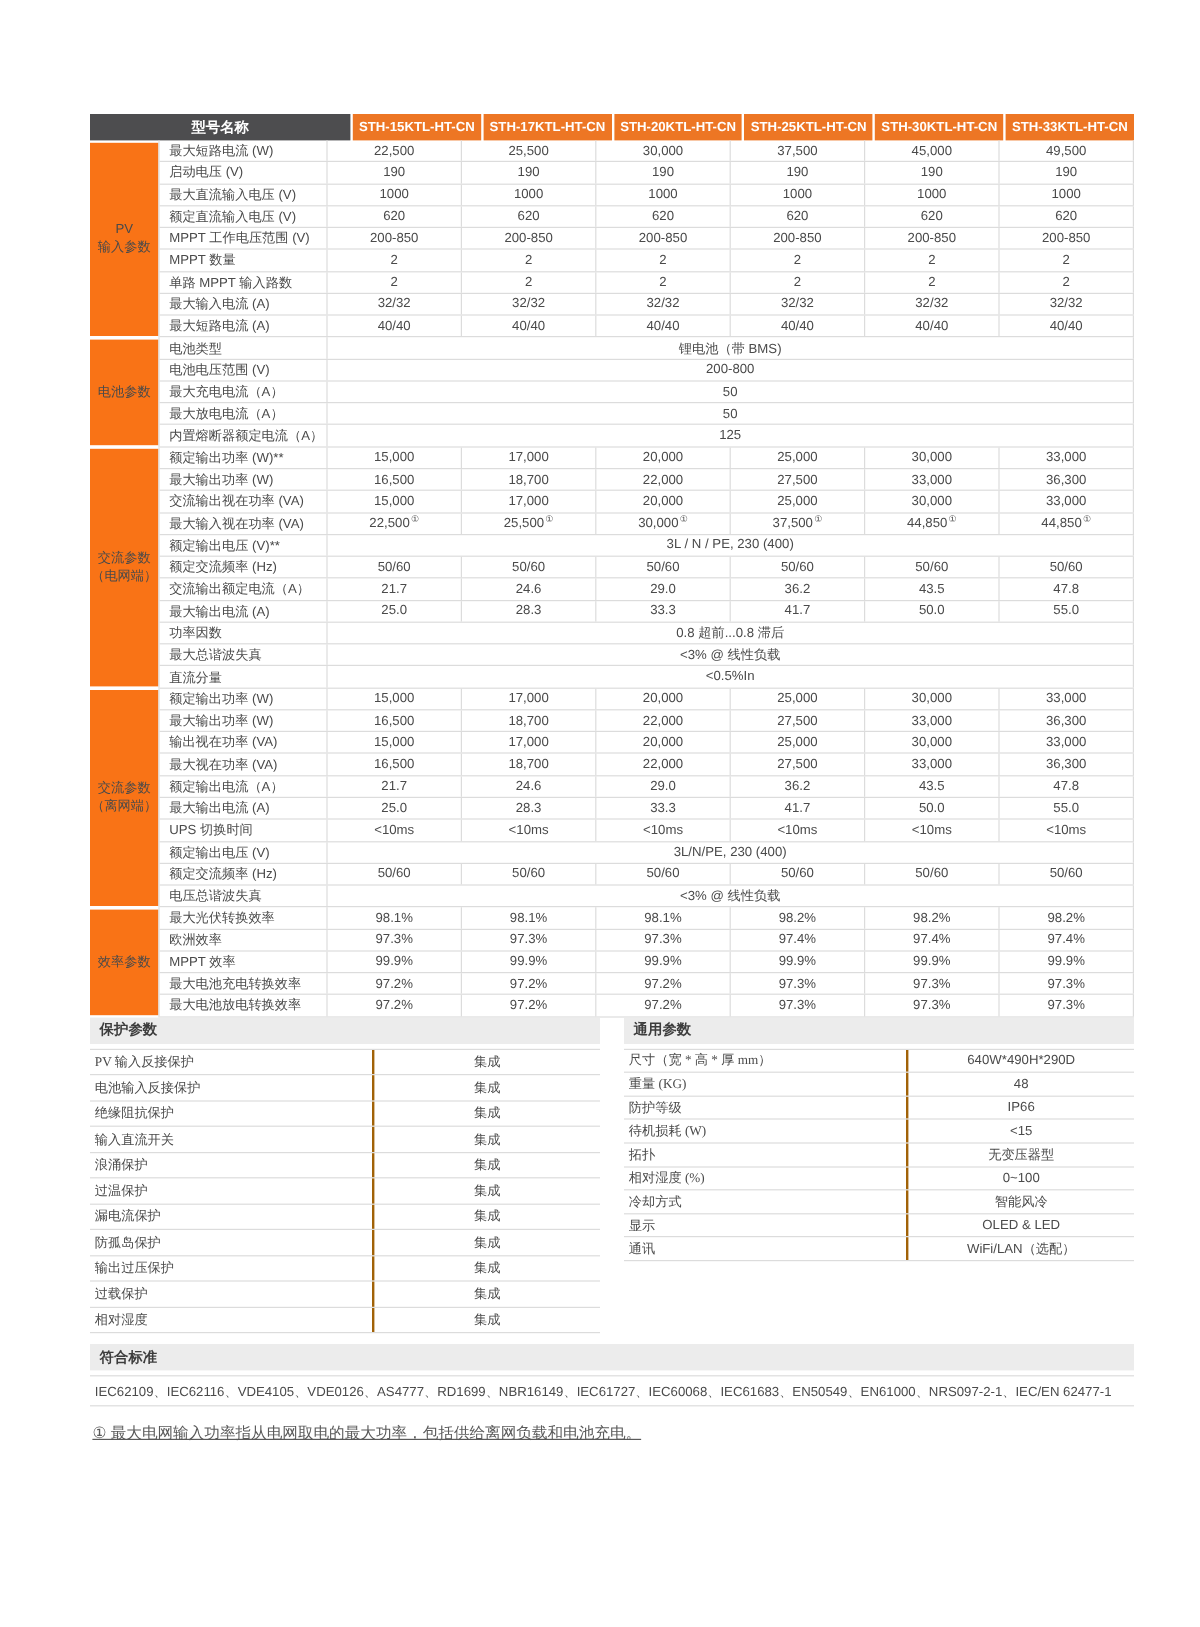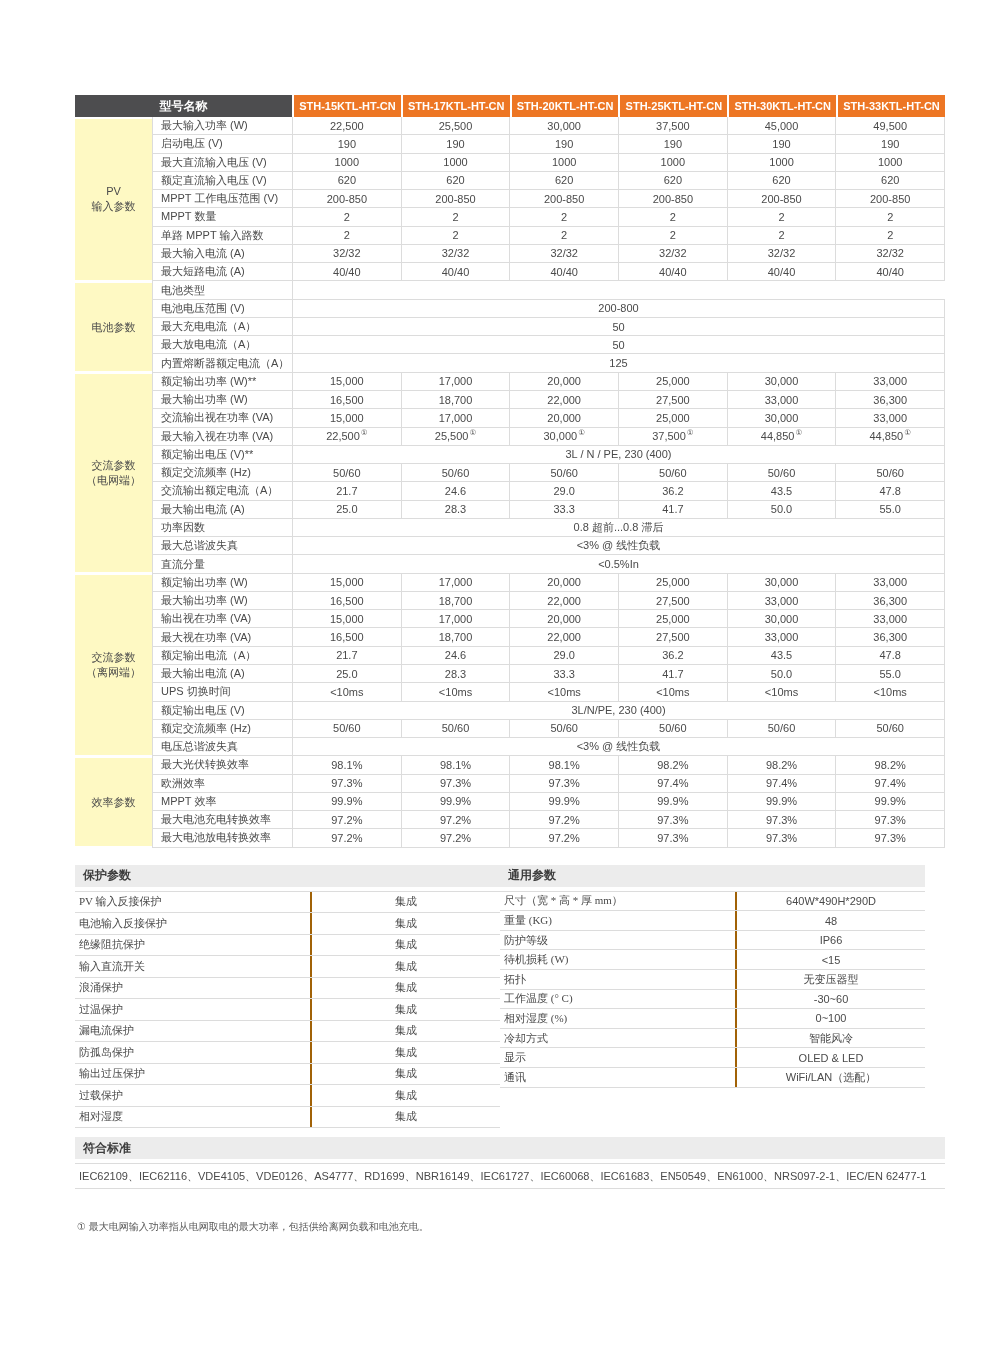--- a/index.html
+++ b/index.html
@@ -20,42 +20,42 @@
   }
   .mh-model{
     flex:1;margin-left:2px;background:var(--accent,#ED7624);color:#fff;
     font-weight:bold;font-size:11px;display:flex;align-items:center;justify-content:center;
     letter-spacing:0px;
     text-align:right;
   }
   .spec-body{font-size:11px;}
   .section{display:flex;}
   .sec-label{
-    width:77px;background:#fef9c3;margin:1.5px 0;
+    width:57px;background:#f97316;margin:1.5px 0;
     display:flex;align-items:center;justify-content:center;text-align:center;
     white-space:pre-line;line-height:1.35;color:#4a4a4a;
   }
   .sec-rows{flex:1;border-left:1px solid #DCDCDC;}
   .spec-row{display:flex;height:18.27px;border-bottom:1px solid #DCDCDC;align-items:stretch;box-sizing:border-box;}
   .spec-row .param{
     width:140px;padding-left:8px;box-sizing:border-box;border-right:1px solid #DCDCDC;
     display:flex;align-items:center;white-space:nowrap;overflow:hidden;
   }
   .spec-row .val{
     flex:1;border-right:1px solid #DCDCDC;
     display:flex;align-items:center;justify-content:center;white-space:nowrap;
   }
   .spec-row .span-val{
     flex:1;border-right:1px solid #DCDCDC;
     display:flex;align-items:center;justify-content:center;
   }
   .val sup{font-size:7.5px;line-height:0;margin-left:1px;position:relative;top:-3px;}
 
   
-  .two-col{display:flex;margin-top:17px;}
+  .two-col{display:flex;gap:20px;margin-top:0;}
   .ptable{width:425px;}
   .pbar{
     height:22px;background:#ECECEC;font-weight:bold;font-size:12px;color:#3d3d3d;
     display:flex;align-items:center;padding-left:8px;box-sizing:border-box;
   }
   .prows{border-top:1px solid #DCDCDC;margin-top:4px;}
   .prow{display:flex;border-bottom:1px solid #DCDCDC;align-items:stretch;font-size:11px;box-sizing:border-box;}
   .prow .pname{width:235px;padding-left:4px;box-sizing:border-box;display:flex;align-items:center;font-family:Liberation Serif, serif;}
   .prow .pval{
     flex:1;border-left:2px solid #a16207;
@@ -65,21 +65,21 @@
   .prow.h-gen{height:19.6px;}
 
   
   .standards{margin-top:9px;}
   .std-row{
     border-top:1px solid #DCDCDC;margin-top:4px;
     height:24px;display:flex;align-items:center;padding-left:4px;
     border-bottom:1px solid #DCDCDC;font-size:11px;white-space:nowrap;
   }
 
-  .footnote{margin-top:31px;font-size:10px;color:#5a5a5a;padding-left:2px;}
+  .footnote{margin-top:13px;font-size:13px;color:#5a5a5a;padding-left:2px;text-decoration:underline;}
 </style>
 </head>
 <body>
 
 <div class="page">
   <div class="content">
 
     <div class="model-header">
       <div class="mh-label">型号名称</div>
 
@@ -90,21 +90,21 @@
         <div class="mh-model">STH-30KTL-HT-CN</div>
         <div class="mh-model">STH-33KTL-HT-CN</div>
       </div>
 
     <div class="spec-body" id="spec-body">
         <div class="section">
           <div class="sec-label">PV
 输入参数</div>
           <div class="sec-rows">
             <div class="spec-row">
-              <div class="param">最大输入功率 (W)</div>
+              <div class="param">最大短路电流 (W)</div>
               <div class="val">22,500</div>
               <div class="val">25,500</div>
               <div class="val">30,000</div>
               <div class="val">37,500</div>
               <div class="val">45,000</div>
               <div class="val">49,500</div>
             </div>
             <div class="spec-row">
               <div class="param">启动电压 (V)</div>
               <div class="val">190</div>
@@ -177,20 +177,21 @@
               <div class="val">40/40</div>
               <div class="val">40/40</div>
             </div>
           </div>
         </div>
         <div class="section">
           <div class="sec-label">电池参数</div>
           <div class="sec-rows">
             <div class="spec-row">
               <div class="param">电池类型</div>
+              <div class="span-val">锂电池（带 BMS)</div>
             </div>
             <div class="spec-row">
               <div class="param">电池电压范围 (V)</div>
               <div class="span-val">200-800</div>
             </div>
             <div class="spec-row">
               <div class="param">最大充电电流（A）</div>
               <div class="span-val">50</div>
             </div>
             <div class="spec-row">
@@ -493,24 +494,20 @@
             </div>
             <div class="prow h-gen">
               <div class="pname">待机损耗 (W)</div>
               <div class="pval">&lt;15</div>
             </div>
             <div class="prow h-gen">
               <div class="pname">拓扑</div>
               <div class="pval">无变压器型</div>
             </div>
             <div class="prow h-gen">
-              <div class="pname">工作温度 (° C)</div>
-              <div class="pval">-30~60</div>
-            </div>
-            <div class="prow h-gen">
               <div class="pname">相对湿度 (%)</div>
               <div class="pval">0~100</div>
             </div>
             <div class="prow h-gen">
               <div class="pname">冷却方式</div>
               <div class="pval">智能风冷</div>
             </div>
             <div class="prow h-gen">
               <div class="pname">显示</div>
               <div class="pval">OLED &amp; LED</div>

